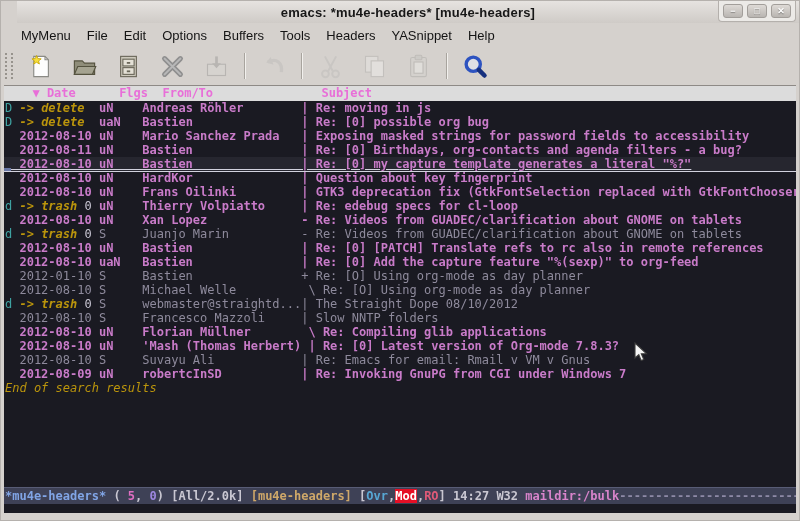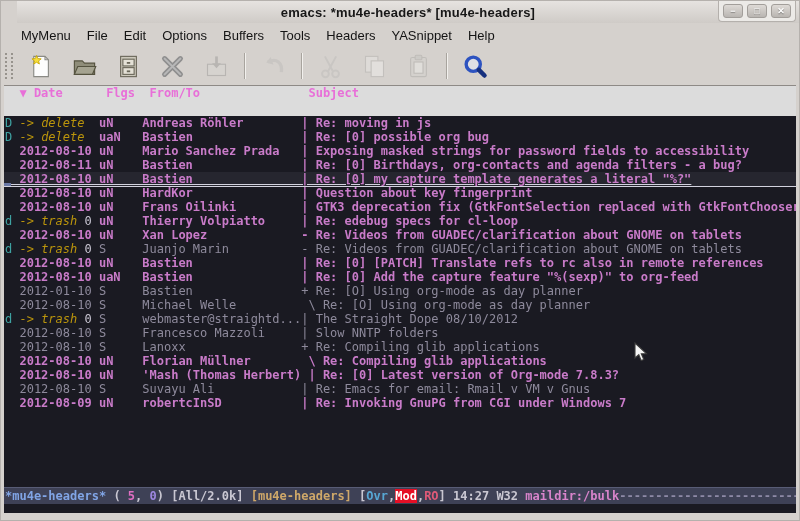--- a/index.html
+++ b/index.html
@@ -29,29 +29,29 @@
   .tool-btn{width:44px;height:34px;display:flex;align-items:center;justify-content:center;
     background:transparent;border:none;padding:0;}
   .tool-btn svg{width:27px;height:27px;display:block;}
   .tool-btn.disabled{opacity:.38;filter:grayscale(55%);}
   .toolbar-sep{width:1px;height:26px;background:#a8a49e;box-shadow:1px 0 0 #f2f0ed;margin:0 6px;}
   
   .frame{position:absolute;left:3px;right:3px;top:84px;bottom:7px;
     background:var(--bg-buffer);border-top:1px solid #8e8a86;
     display:flex;flex-direction:column;overflow:hidden;
     font-family:"DejaVu Sans Mono",monospace;}
-  .header-line{height:30px;line-height:15px;background:var(--bg-header);
+  .header-line{height:15px;line-height:15px;background:var(--bg-header);
     color:var(--pink-header);font-weight:bold;font-size:12px;white-space:pre;
-    padding-left:1px;overflow:hidden;flex:none;}
+    padding-left:14px;overflow:hidden;flex:none;}
   .buffer{flex:1;position:relative;overflow:hidden;}
   .line{height:14px;line-height:14px;font-size:12px;white-space:pre;padding-left:1px;overflow:hidden;}
   .line.current{background:var(--bg-current);box-shadow:0 1px 0 var(--underline-current);}
   .line.current span{text-decoration:underline;text-decoration-color:var(--underline-current);margin-top:12px;}
   .seg-mk{color:var(--teal-mark);}
-  .seg-tg{color:var(--orange-target);font-style:italic;font-weight:normal;}
+  .seg-tg{color:var(--orange-target);font-style:italic;font-weight:bold;}
   .seg-u{color:var(--pink-unread);font-weight:bold;}
   .seg-r{color:var(--gray-read);}
   .seg-pl{color:var(--plain);}
   .seg-eos{color:var(--orange-target);font-style:italic;}
   .fringe-mark{position:absolute;left:0;top:67px;width:7px;height:3px;background:var(--fringe-mark);}
   
   .modeline{flex:none;height:17px;line-height:16px;background:var(--bg-modeline);
     border-top:1px solid #585c76;font-size:12px;font-weight:bold;white-space:pre;
     padding-left:1px;overflow:hidden;}
   .ml-buf{color:var(--ml-buffer);}
@@ -201,25 +201,25 @@
         <div class="line"><span class="seg-u">  2012-08-10 uN    Frans Oilinki         | GTK3 deprecation fix (GtkFontSelection replaced with GtkFontChooser)</span></div>
         <div class="line"><span class="seg-mk">d </span><span class="seg-tg">-&gt; trash</span><span class="seg-pl"> 0</span><span class="seg-u"> uN    Thierry Volpiatto     | Re: edebug specs for cl-loop</span></div>
         <div class="line"><span class="seg-u">  2012-08-10 uN    Xan Lopez             - Re: Videos from GUADEC/clarification about GNOME on tablets</span></div>
         <div class="line"><span class="seg-mk">d </span><span class="seg-tg">-&gt; trash</span><span class="seg-pl"> 0</span><span class="seg-r"> S     Juanjo Marin          - Re: Videos from GUADEC/clarification about GNOME on tablets</span></div>
         <div class="line"><span class="seg-u">  2012-08-10 uN    Bastien               | Re: [0] [PATCH] Translate refs to rc also in remote references</span></div>
         <div class="line"><span class="seg-u">  2012-08-10 uaN   Bastien               | Re: [0] Add the capture feature "%(sexp)" to org-feed</span></div>
         <div class="line"><span class="seg-r">  2012-01-10 S     Bastien               + Re: [O] Using org-mode as day planner</span></div>
         <div class="line"><span class="seg-r">  2012-08-10 S     Michael Welle          \ Re: [O] Using org-mode as day planner</span></div>
         <div class="line"><span class="seg-mk">d </span><span class="seg-tg">-&gt; trash</span><span class="seg-pl"> 0</span><span class="seg-r"> S     webmaster@straightd...| The Straight Dope 08/10/2012</span></div>
         <div class="line"><span class="seg-r">  2012-08-10 S     Francesco Mazzoli     | Slow NNTP folders</span></div>
-        <div class="line"><span class="seg-r">  2012-08-10 S     Lanoxx                + Re: Compiling glib applications</span></div>
         <div class="line"><span class="seg-u">  2012-08-10 uN    Florian Müllner        \ Re: Compiling glib applications</span></div>
         <div class="line"><span class="seg-u">  2012-08-10 uN    'Mash (Thomas Herbert) | Re: [0] Latest version of Org-mode 7.8.3?</span></div>
         <div class="line"><span class="seg-r">  2012-08-10 S     Suvayu Ali            | Re: Emacs for email: Rmail v VM v Gnus</span></div>
         <div class="line"><span class="seg-u">  2012-08-09 uN    robertcInSD           | Re: Invoking GnuPG from CGI under Windows 7</span></div>
+        <div class="line"><span class="seg-eos">End of search results</span></div>
       </div>
     <div class="modeline"><span class="ml-buf">*mu4e-headers*</span><span class="ml-p"> ( </span><span class="ml-pink">5</span><span class="ml-p">, </span><span class="ml-pur">0</span><span class="ml-p">) [All/2.0k] </span><span class="ml-tan">[mu4e-headers]</span><span class="ml-p"> [</span><span class="ml-ovr">Ovr</span><span class="ml-p">,</span><span class="ml-mod">Mod</span><span class="ml-p">,</span><span class="ml-ro">RO</span><span class="ml-p">] 14:27 W32 </span><span class="ml-mail">maildir:/bulk</span><span class="ml-dash">----------------------------------------</span></div>
     <div class="echo-area"></div>
   </div>
 
   <svg class="mouse-cursor" viewBox="0 0 15 21">
     <polygon points="1,1 1,16 4.8,12.7 7.2,18.6 9.8,17.5 7.3,11.7 12.4,11.7" fill="#f5f5f5" stroke="#3c3c3c" stroke-width="1.1"></polygon>
   </svg>
 
 </div>

